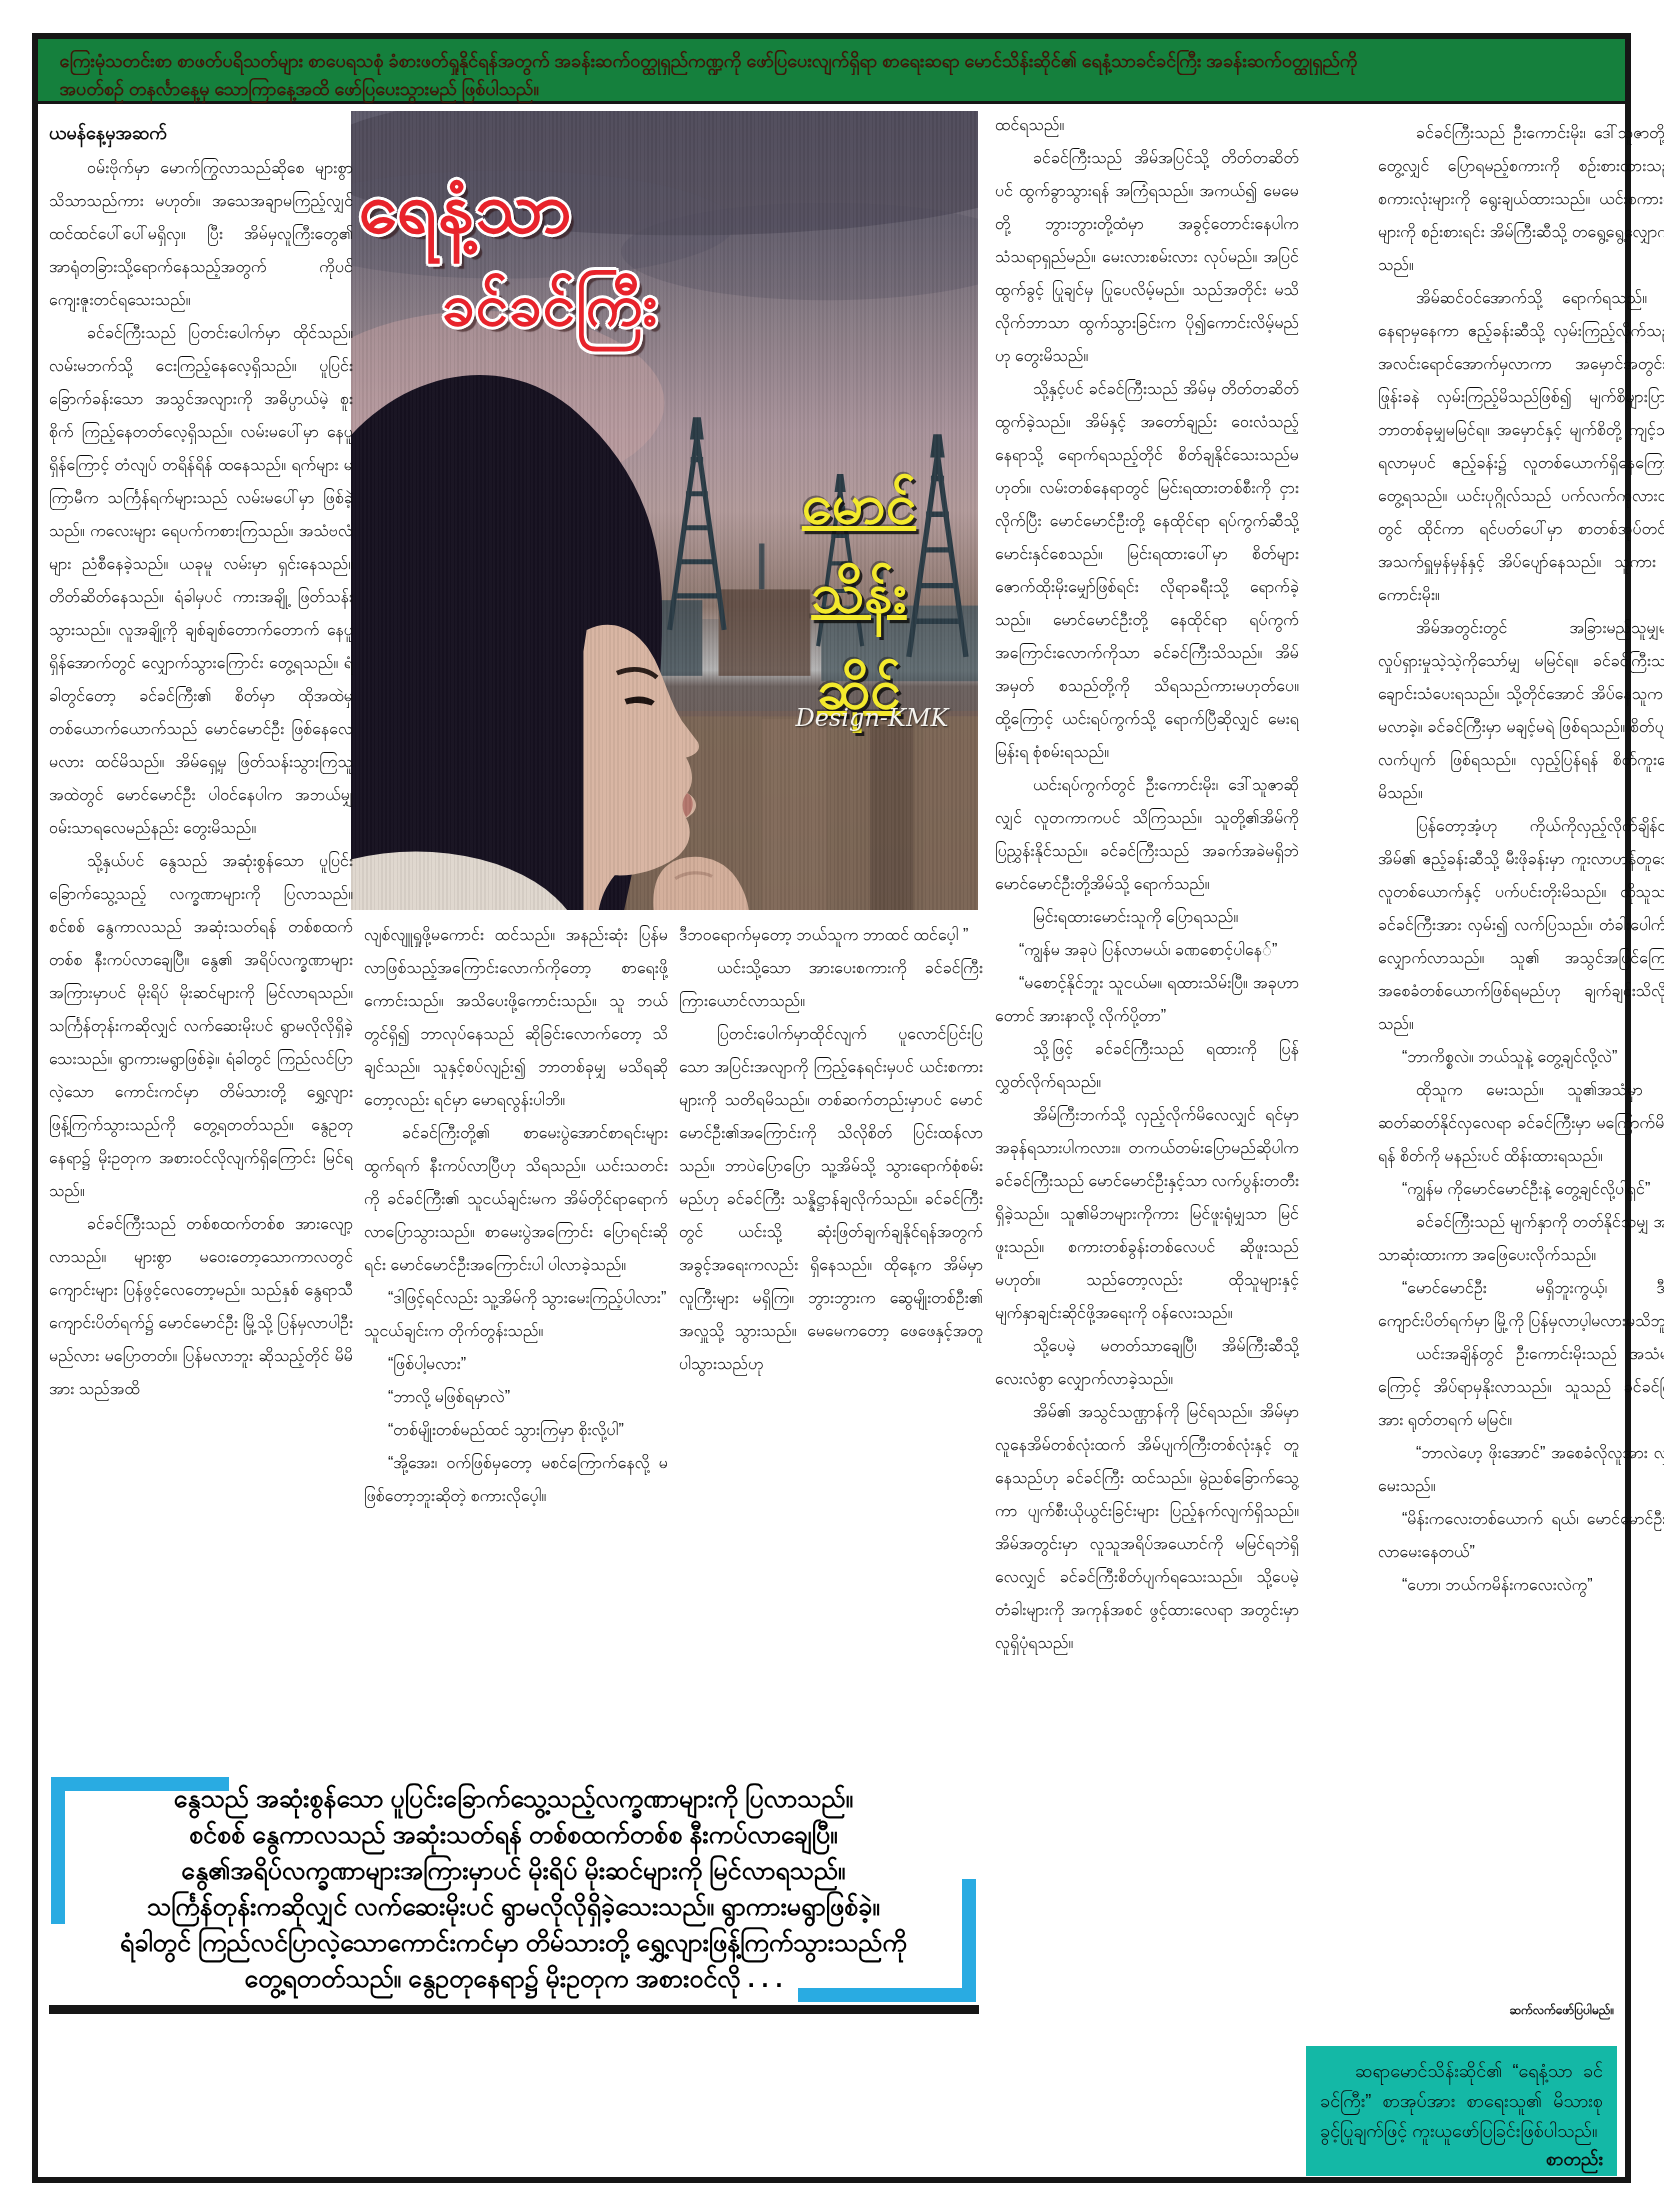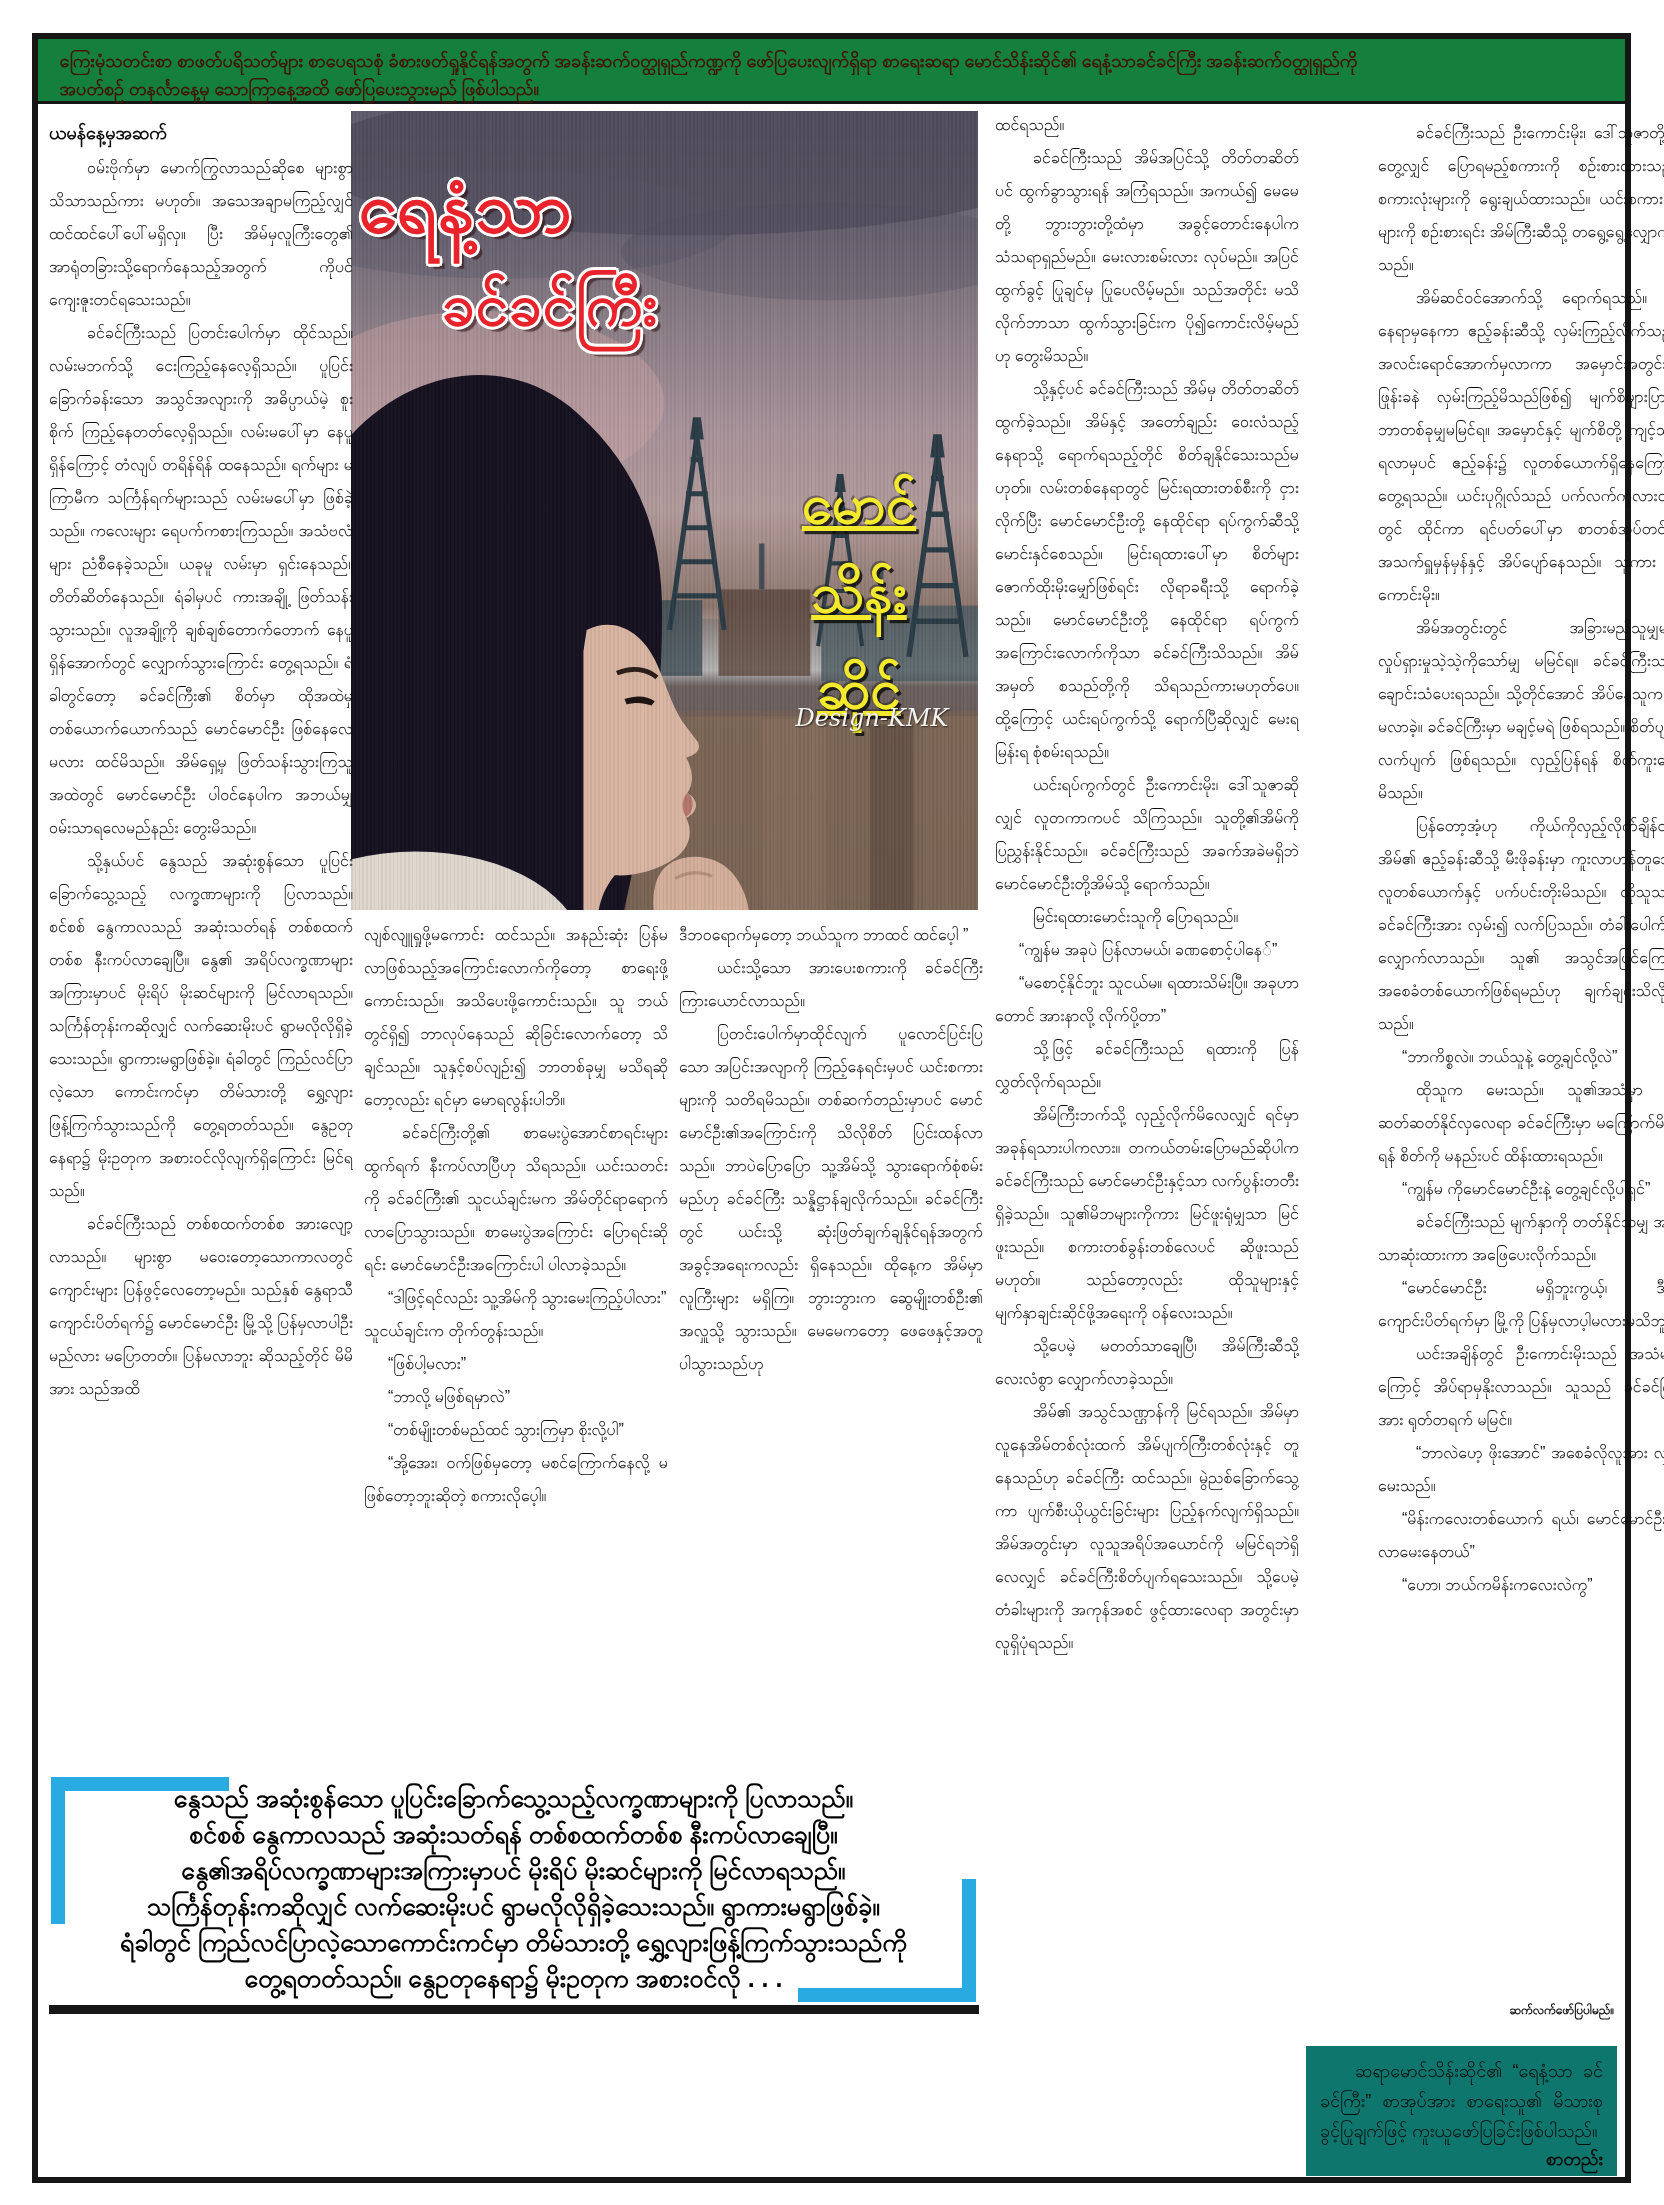--- a/index.html
+++ b/index.html
@@ -36,21 +36,21 @@
   .pullquote{position:absolute;left:51px;top:1780px;width:925px;height:218px;}
   .quote-line{text-align:center;font-size:25px;font-weight:bold;color:#000;line-height:36px;}
   .bracket-tl{position:absolute;left:51px;top:1777px;width:178px;height:147px;
     border-left:14.6px solid #29abe2;border-top:14.6px solid #29abe2;box-sizing:border-box;}
   .bracket-br{position:absolute;left:798px;top:1879px;width:178px;height:123px;
     border-right:14.6px solid #29abe2;border-bottom:14.6px solid #29abe2;box-sizing:border-box;}
   .rule-bottom-left{position:absolute;left:49px;top:2005px;width:930px;height:8.6px;background:#161616;}
   
   .to-be-continued{position:absolute;left:1310px;top:2002px;width:304px;text-align:right;
     font-size:12px;font-weight:bold;color:#0d0d0d;}
-  .editor-box{position:absolute;left:1306px;top:2046px;width:311px;height:130px;background:#0f766e;
+  .editor-box{position:absolute;left:1306px;top:2046px;width:311px;height:130px;background:#14b8a6;
     box-sizing:border-box;padding:9.7px 14px 0 14px;}
   .editor-text{font-size:18px;line-height:30px;text-align:justify;text-indent:35px;color:#0d0d0d;}
   .editor-sig{font-size:18px;font-weight:bold;text-align:right;color:#0d0d0d;line-height:27px;}
 </style>
 </head>
 <body>
 
 <div id="page">
 
   <div class="frame"></div>

